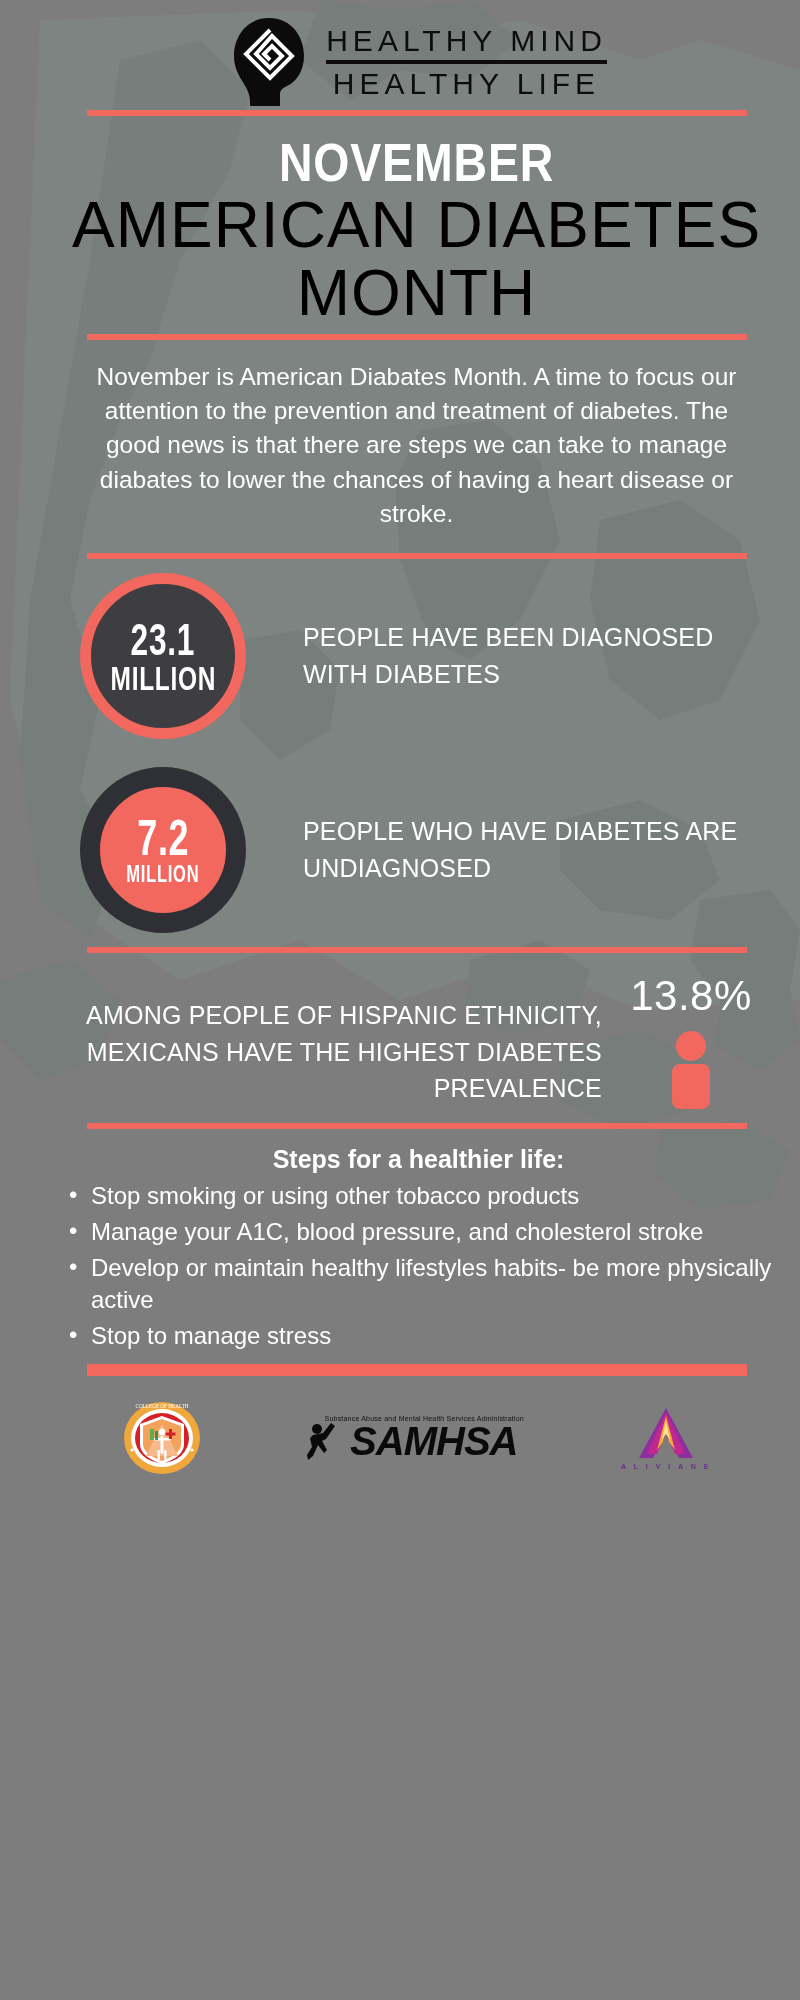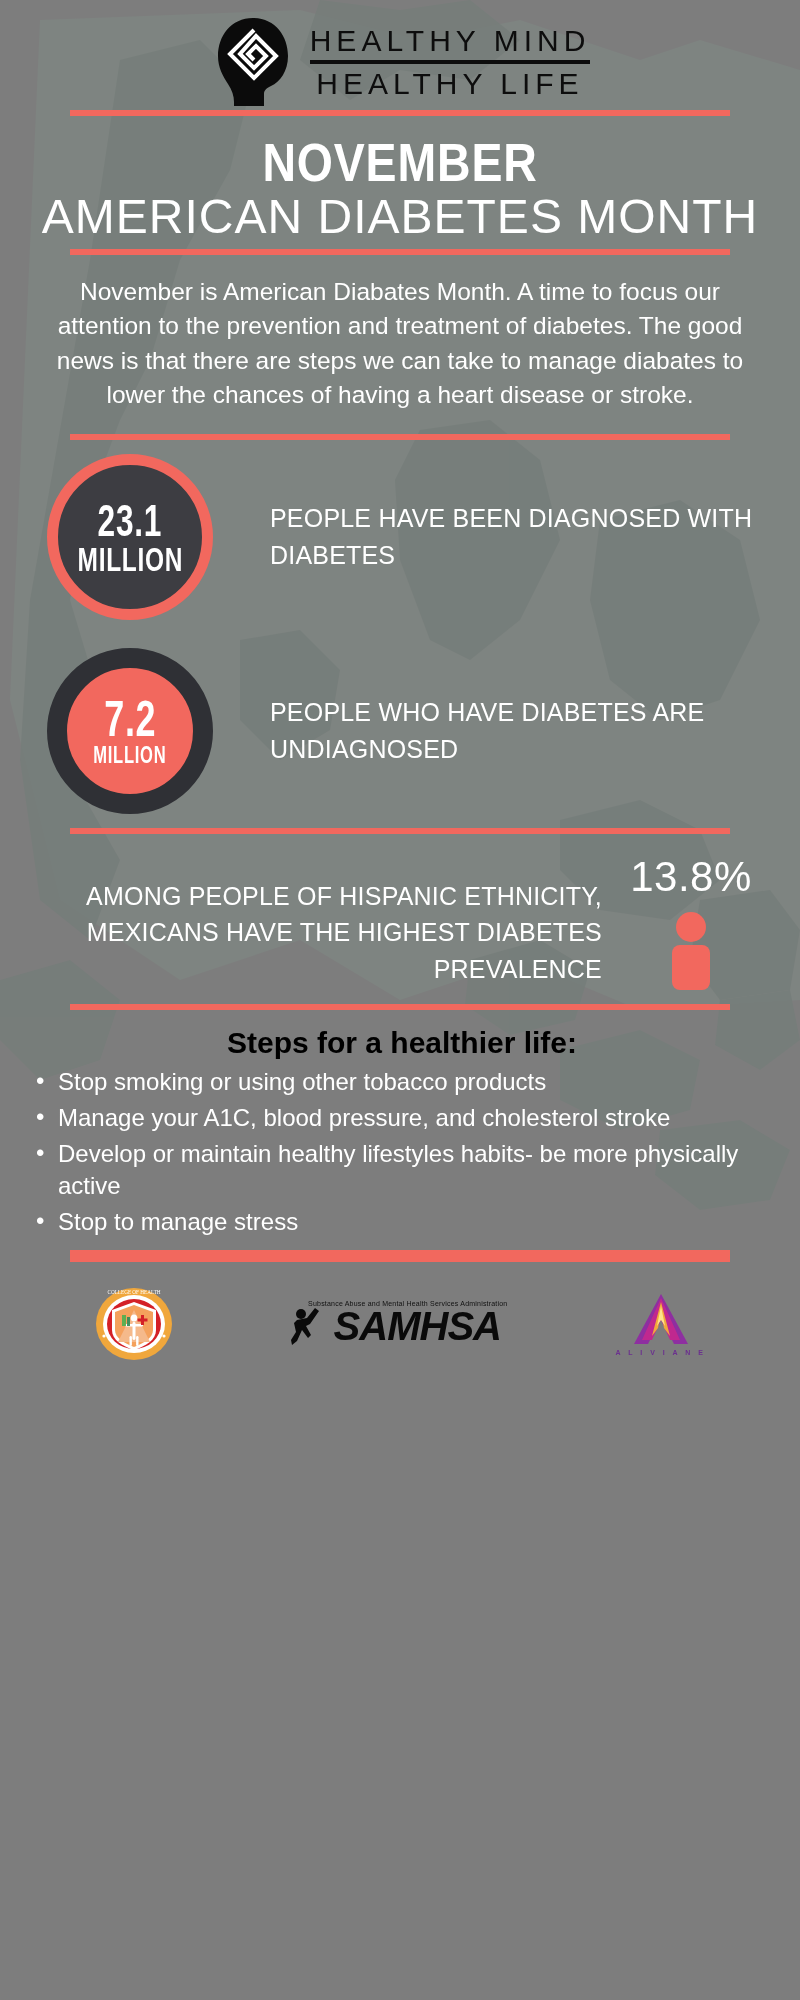--- a/index.html
+++ b/index.html
@@ -25,21 +25,21 @@
     pointer-events: none;
   }
   .map-bg svg { display: block; width: 800px; height: 2000px; }
   .veil {
     position: absolute;
     inset: 0;
     z-index: 1;
     background: rgba(125,125,125,0.55);
     pointer-events: none;
   }
-  .content { position: relative; z-index: 2; }
+  .content { position: relative; z-index: 2; padding-left: 33px; }
 
   
   .rule {
     height: 6px;
     background: #f2685e;
     margin: 0 auto;
     width: 660px;
   }
 
   
@@ -73,22 +73,22 @@
   .month {
     color: #ffffff;
     font-size: 54px;
     font-weight: 700;
     letter-spacing: 1px;
     line-height: 1.04;
     transform: scaleX(0.86);
     transform-origin: center;
   }
   .headline {
-    color: #ffffff;
-    font-size: 48px;
+    color: #000000;
+    font-size: 64px;
     font-weight: 300;
     letter-spacing: 1px;
     line-height: 1.06;
     padding: 2px 10px 0;
   }
 
   
   .intro {
     color: #ffffff;
     font-size: 24.5px;
@@ -170,22 +170,22 @@
     font-size: 42px;
     font-weight: 400;
     letter-spacing: 0.5px;
     line-height: 1.1;
   }
   .person { margin-top: 12px; }
 
   
   .steps-wrap { padding: 16px 24px 10px 28px; }
   .steps-title {
-    color: #000000;
-    font-size: 30px;
+    color: #ffffff;
+    font-size: 25px;
     font-weight: 700;
     text-align: center;
     padding-bottom: 4px;
   }
   .steps-list { list-style: none; }
   .steps-list li {
     color: #ffffff;
     font-size: 24px;
     line-height: 1.33;
     padding: 2px 0 2px 30px;

